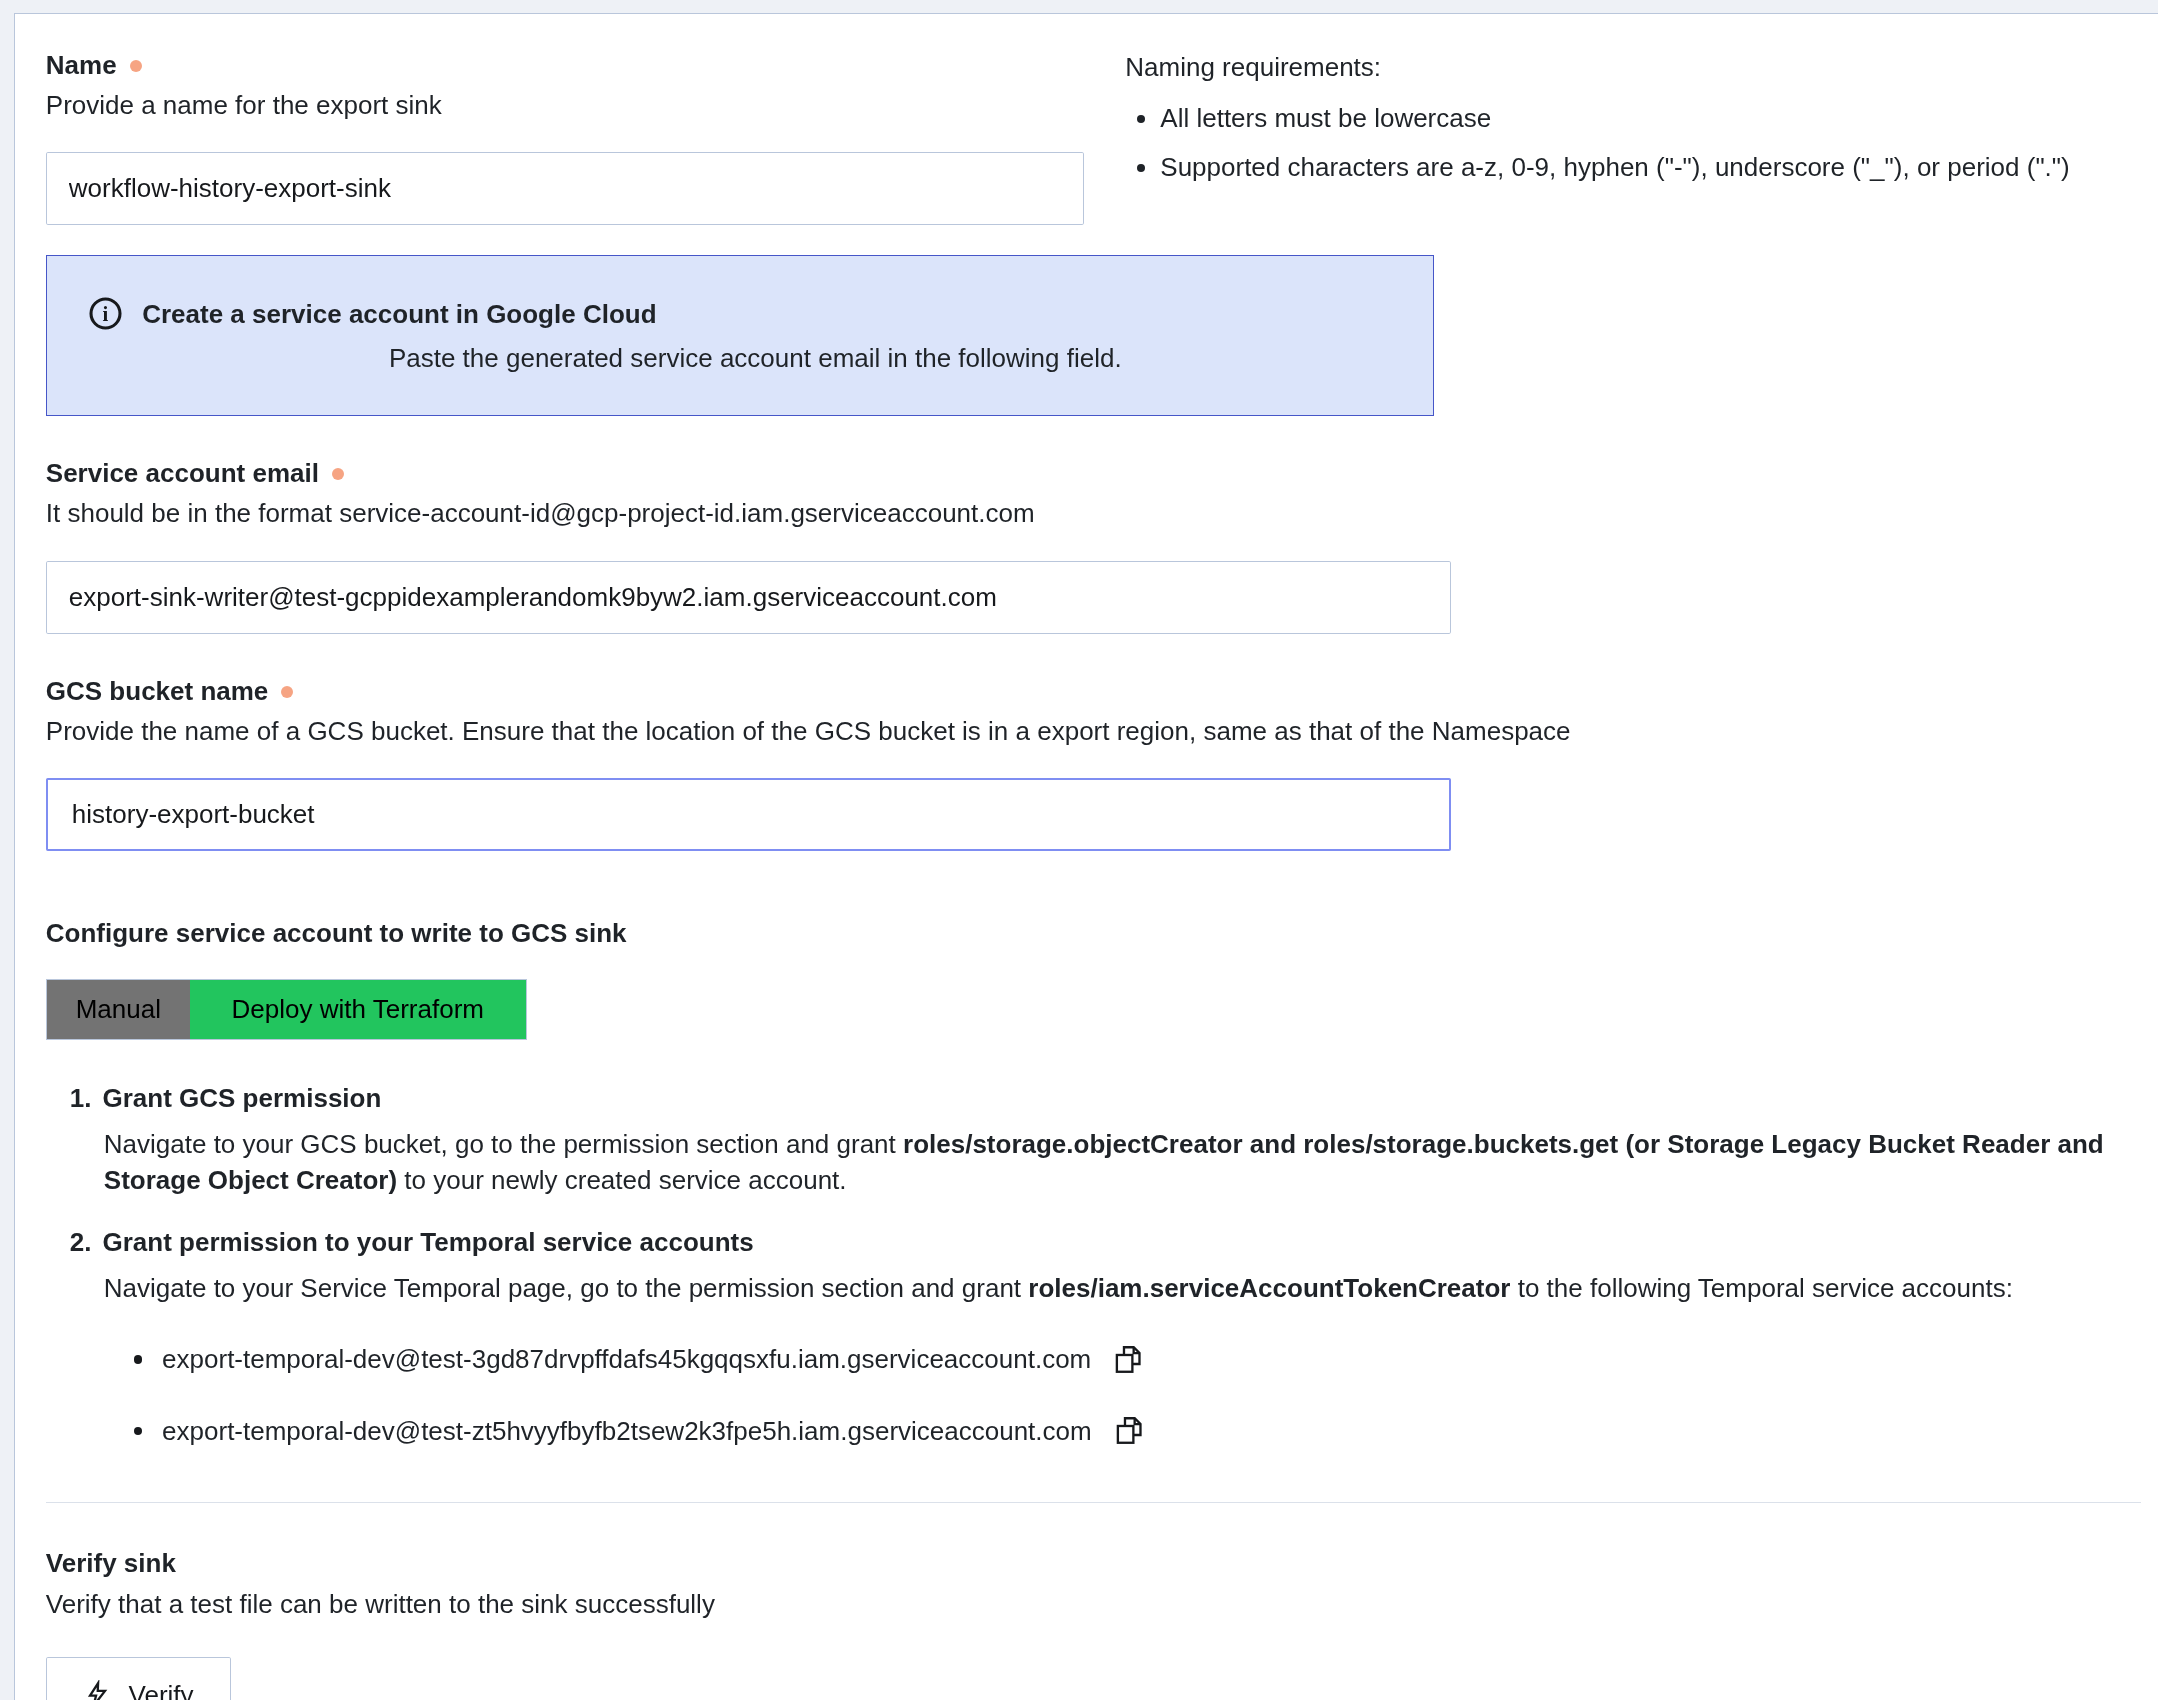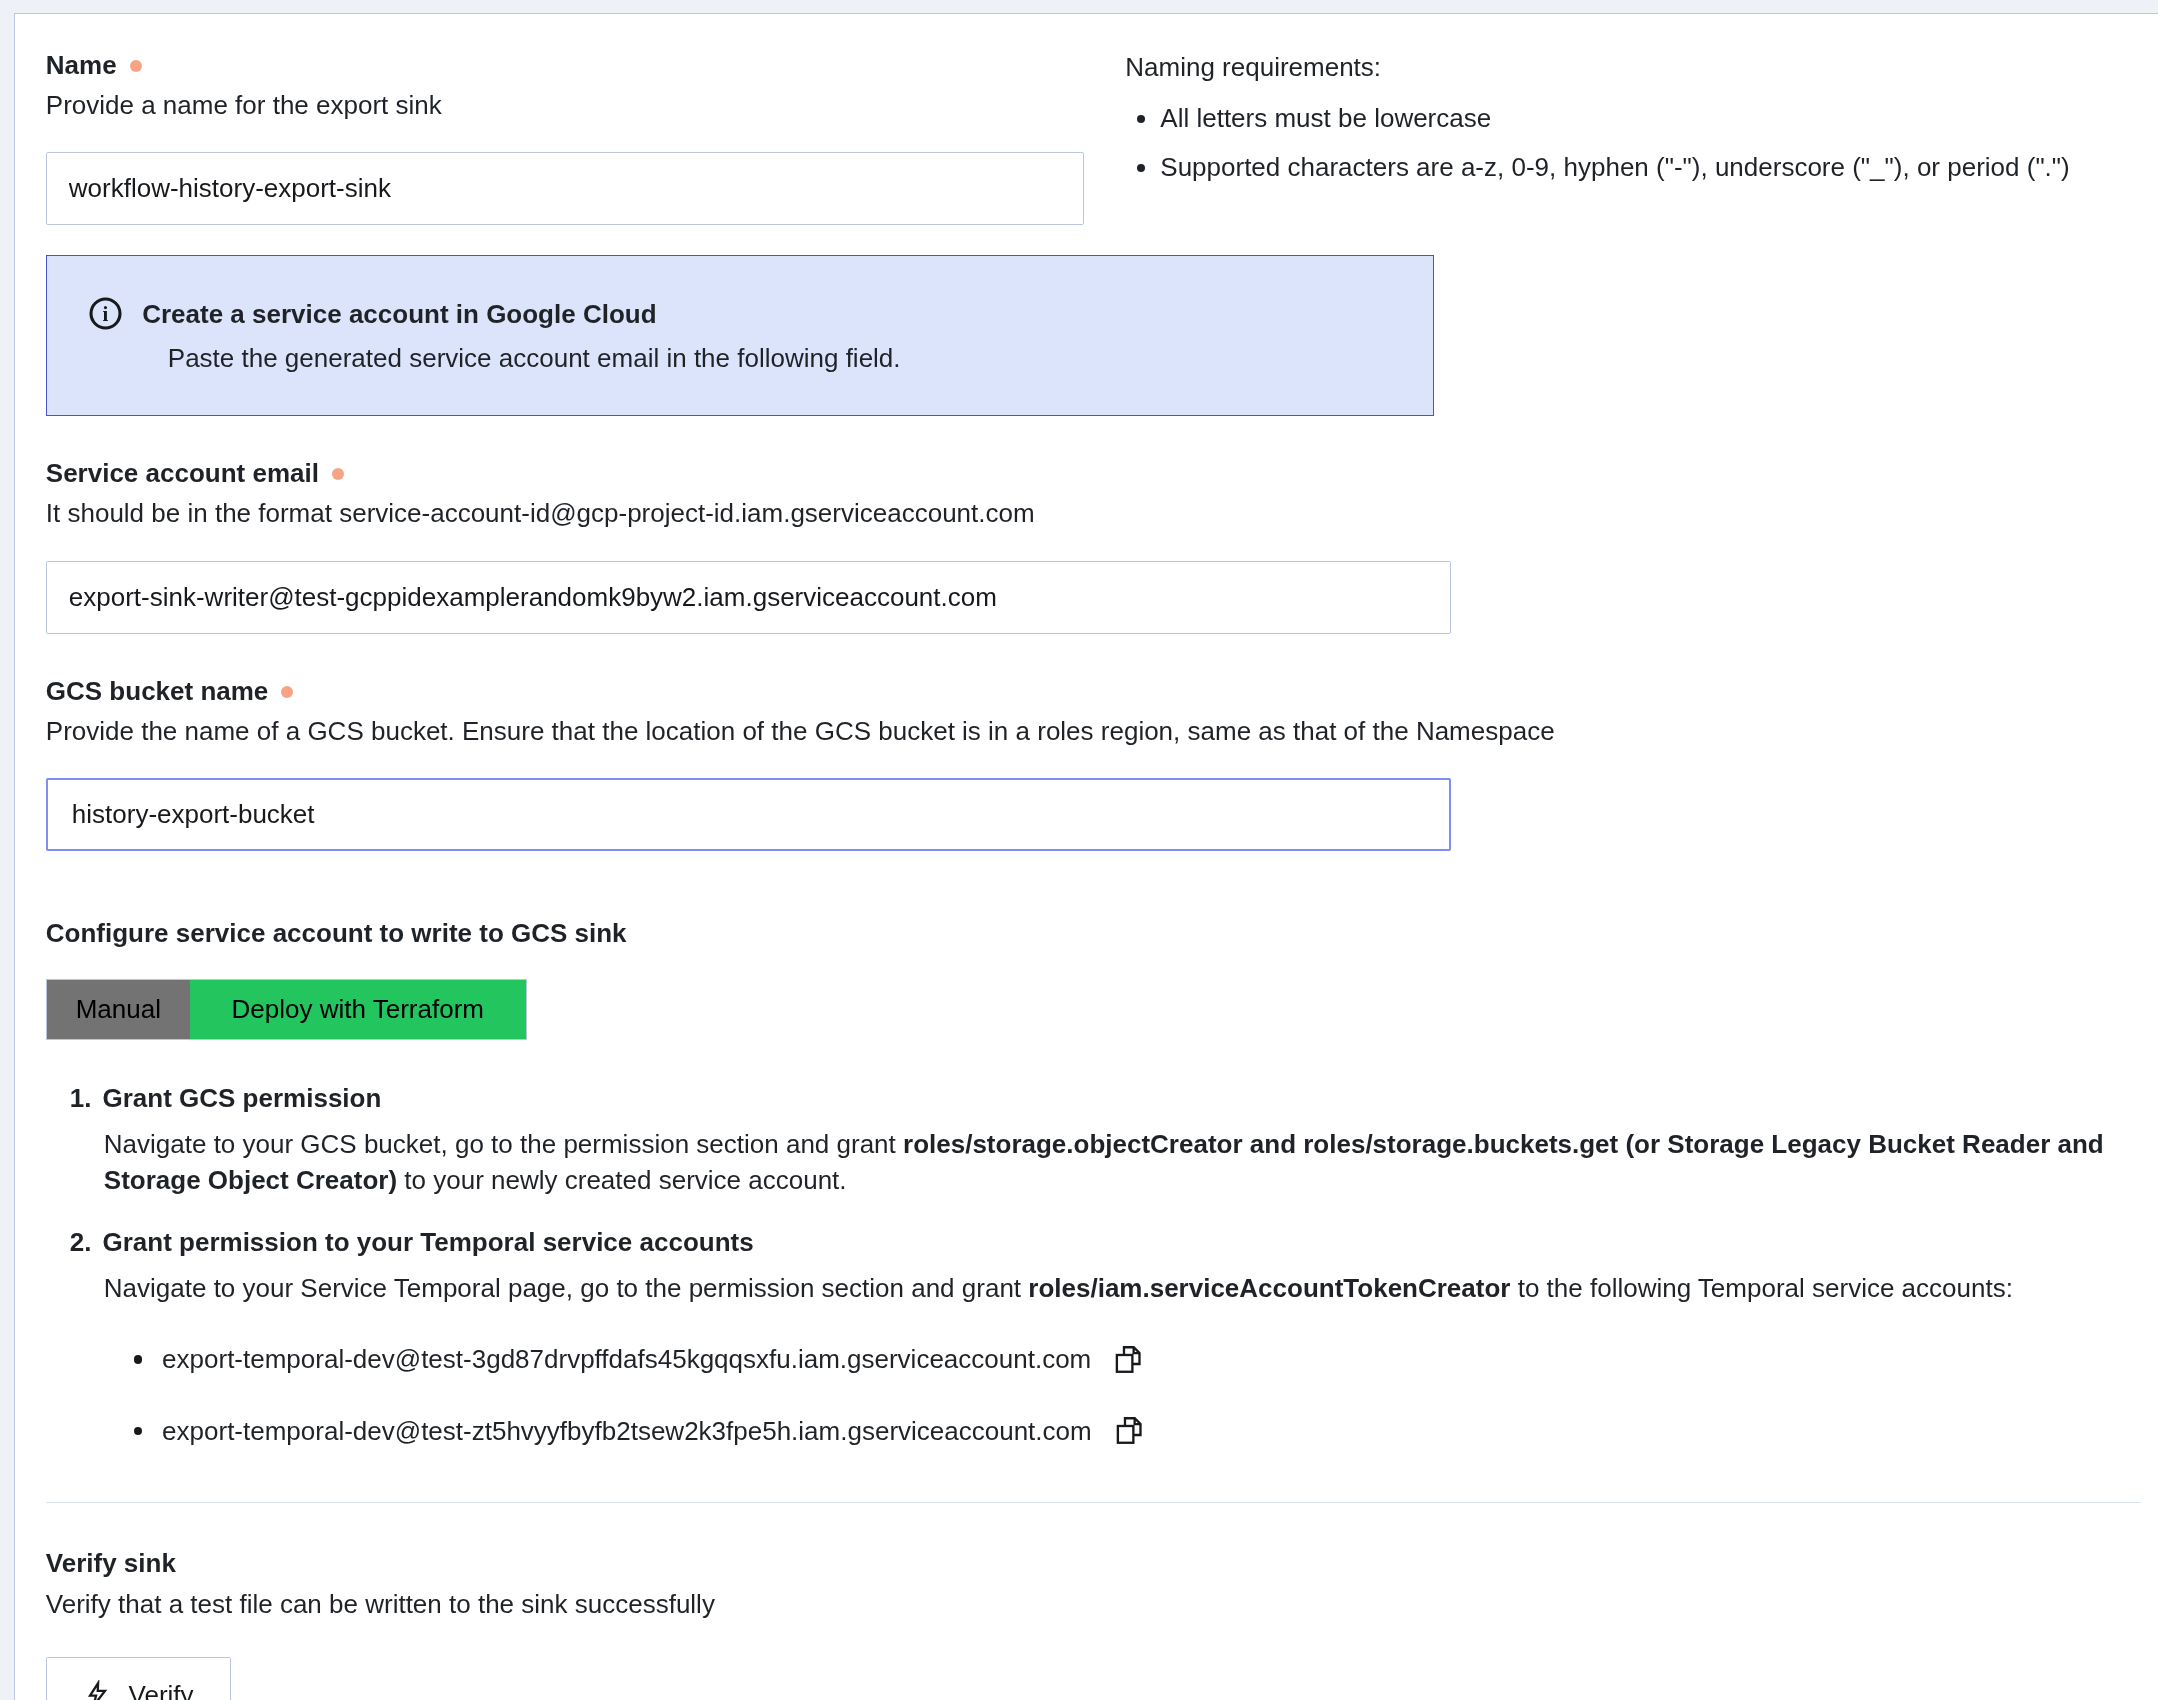--- a/index.html
+++ b/index.html
@@ -34,21 +34,21 @@
   }
   .text-input.wide { width:1405px; }
   .text-input.focused { border:2.8px solid #7f8ef2; padding:0 24px; }
 
   .banner {
     width:1388px; margin-top:30px; background:#dbe4fa;
     border:1.8px solid #4656c8; padding:39px 37px 39px 40px;
   }
   .banner-title-row { display:flex; align-items:center; }
   .banner-title { font-weight:700; margin-left:18.4px; }
-  .banner-desc { margin-left:81px; margin-top:7.3px; }
+  .banner-desc { margin-left:28px; margin-top:7.3px;text-align:center; }
   .info-icon svg { display:block; }
 
   .section-gap { margin-top:39px; }
   .section-title { font-weight:700; margin-top:64px; }
 
   .tabs { display:flex; width:fit-content; margin-top:27.5px; border:0.9px solid #b9c6db; }
   .tab { height:59px; display:flex; align-items:center; justify-content:center;
          font:inherit; border:none; background:#22c55e; cursor:pointer; }
   .tab.selected { background:#737373; width:143px; }
   .tab.unselected { width:336px; }
@@ -123,21 +123,21 @@
       </div>
       <div class="field-desc">It should be in the format service-account-id@gcp-project-id.iam.gserviceaccount.com</div>
       <input class="text-input wide" type="text" value="export-sink-writer@test-gcppidexamplerandomk9byw2.iam.gserviceaccount.com" style="">
     </div>
 
     <div class="section-gap">
       <div class="field-label">
         <span>GCS bucket name</span>
         <span class="req-dot"></span>
       </div>
-      <div class="field-desc">Provide the name of a GCS bucket. Ensure that the location of the GCS bucket is in a roles region, same as that of the Namespace</div>
+      <div class="field-desc">Provide the name of a GCS bucket. Ensure that the location of the GCS bucket is in a export region, same as that of the Namespace</div>
       <input class="text-input wide focused" type="text" value="history-export-bucket" style="">
     </div>
 
     <div class="section-title">Configure service account to write to GCS sink</div>
 
     <div class="tabs">
       <button class="tab selected">Manual</button>
       <button class="tab unselected">Deploy with Terraform</button>
     </div>
 

